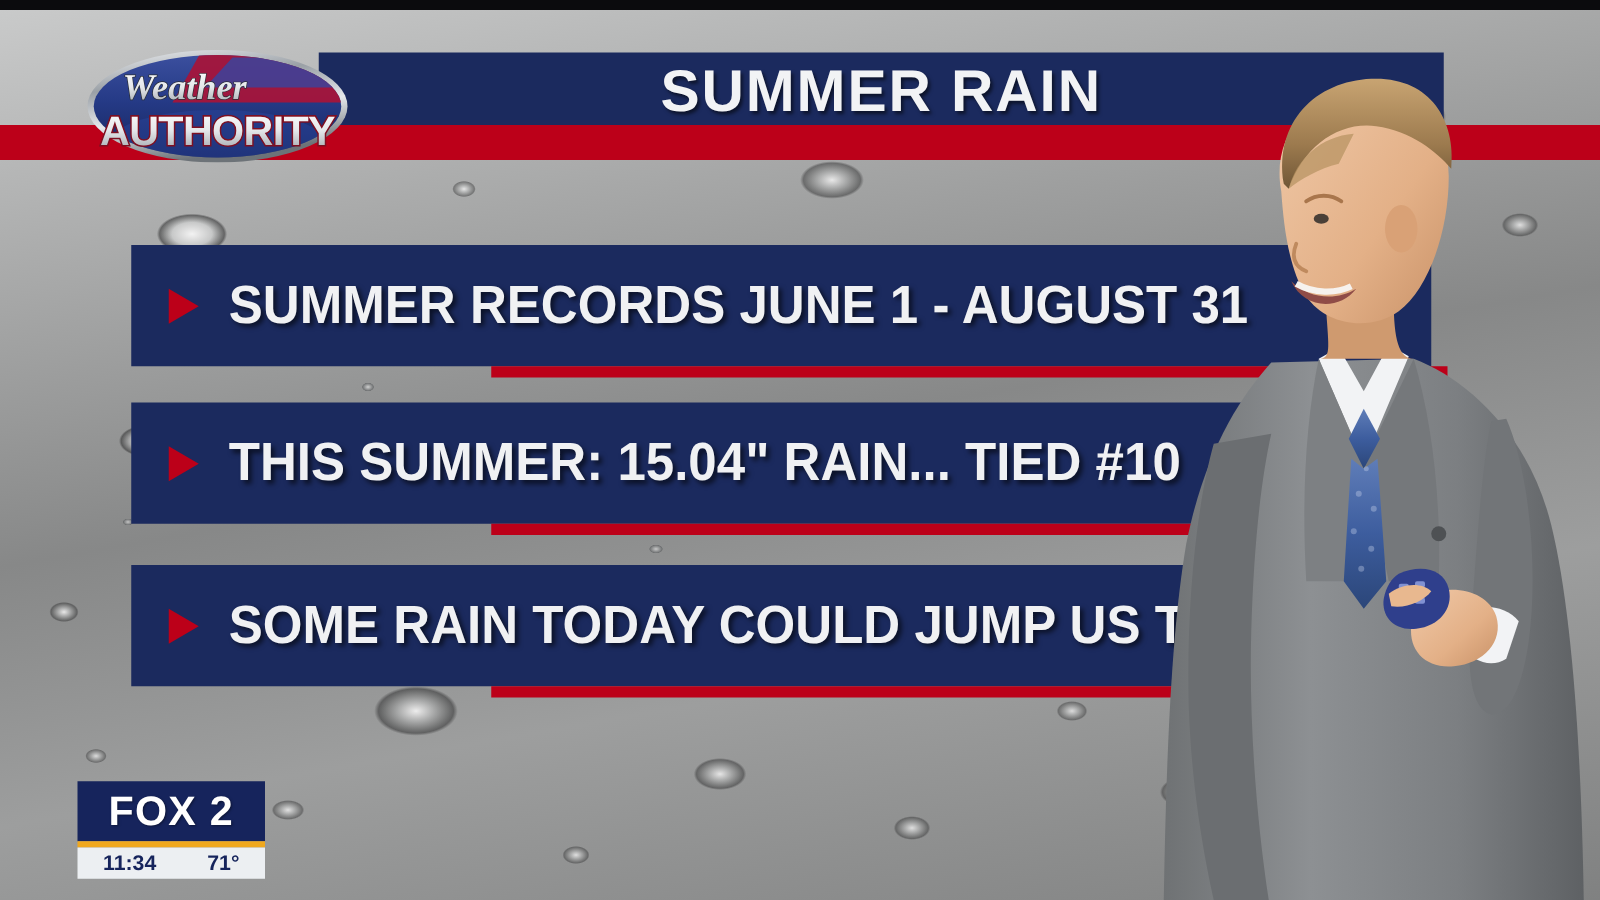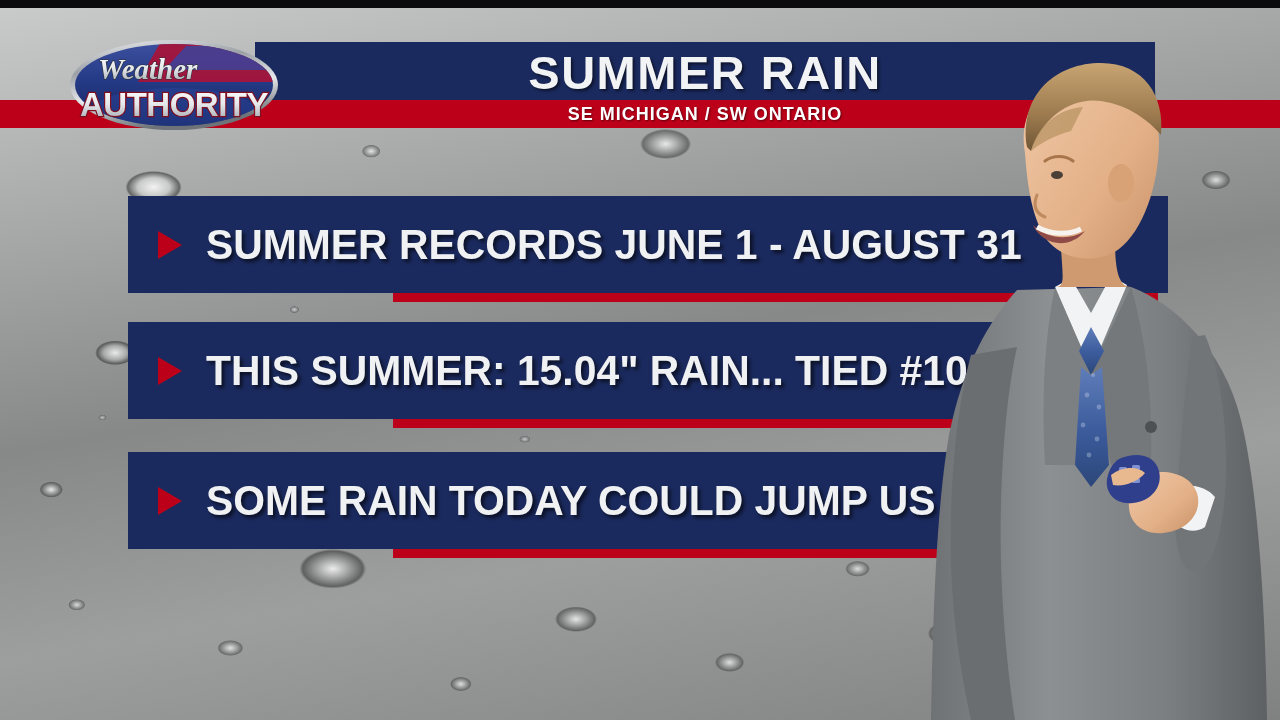--- a/index.html
+++ b/index.html
@@ -53,21 +53,21 @@
       text-shadow:2px 2px 3px rgba(0,0,0,.55);}
   #header-sub{position:absolute;left:255px;top:100px;width:900px;height:28px;z-index:13;
       display:flex;align-items:center;justify-content:center;
       color:#ffffff;font-size:18px;font-weight:bold;letter-spacing:1px;
       text-shadow:1px 1px 2px rgba(0,0,0,.5);}
 
   
   #logo{position:absolute;left:68px;top:40px;width:212px;height:90px;z-index:14;text-align:center;}
 
   
-  .bullet-bar{position:absolute;left:128px;background:#1b2a5e;z-index:12;display:flex;align-items:center;}
+  .bullet-bar{position:absolute;left:105px;background:#1b2a5e;z-index:12;display:flex;align-items:center;}
   .bullet-underline{position:absolute;left:393px;height:9px;background:#bc0019;z-index:12;}
   .arrow{width:0;height:0;border-top:14px solid transparent;border-bottom:14px solid transparent;
          border-left:24px solid #bc0019;margin-left:30px;flex:0 0 auto;}
   .bullet-text{margin-left:24px;color:#f0f1f3;font-size:43px;font-weight:bold;
       letter-spacing:0px;white-space:nowrap;text-shadow:3px 3px 4px rgba(0,0,0,.6);
       transform:scaleX(.95);transform-origin:left center;}
 
   
   #presenter{position:absolute;left:905px;top:35px;width:375px;height:685px;z-index:30;}
 
@@ -85,21 +85,20 @@
 
 <div id="stage">
 
   <div id="bg"></div>
   <div id="bg2"></div>
   <div id="letterbox-top"></div>
 
   <div id="header-red"></div>
   <div id="header-navy"></div>
   <div id="header-title">SUMMER RAIN</div>
-  <div id="header-sub">SE MICHIGAN / SW ONTARIO</div>
 
   <div id="logo">
     <svg width="212" height="90" viewBox="0 0 212 90">
       <defs>
         <linearGradient id="ovalg" x1="0" y1="0" x2="0" y2="1">
           <stop offset="0%" stop-color="#3b4f9e"></stop>
           <stop offset="45%" stop-color="#253a86"></stop>
           <stop offset="100%" stop-color="#16255e"></stop>
         </linearGradient>
         <linearGradient id="rimg" x1="0" y1="0" x2="0.3" y2="1">
@@ -218,14 +217,24 @@
       </g>
 
       <path d="M206 440 C 216 432, 232 430, 240 438 C 234 446, 220 452, 208 450 Z" fill="#e8b88f"></path>
 
       <path d="M66 320 C 52 370, 44 450, 46 530 C 48 588, 56 640, 66 685 L 110 685 C 100 620, 94 540, 96 470 C 98 400, 104 348, 112 312 Z" fill="#6b6e71"></path>
 
       <circle cx="246" cy="392" r="6" fill="#4e5154"></circle>
     </svg>
   </div>
 
+  <div id="bug">
+    <div id="bug-logo">
+      <span>FOX 2</span>
+    </div>
+    <div id="bug-gold"></div>
+    <div id="bug-info">
+      <span>11:34</span>
+      <span>71°</span>
+    </div>
+  </div>
 
 </div>
 
 </body></html>

